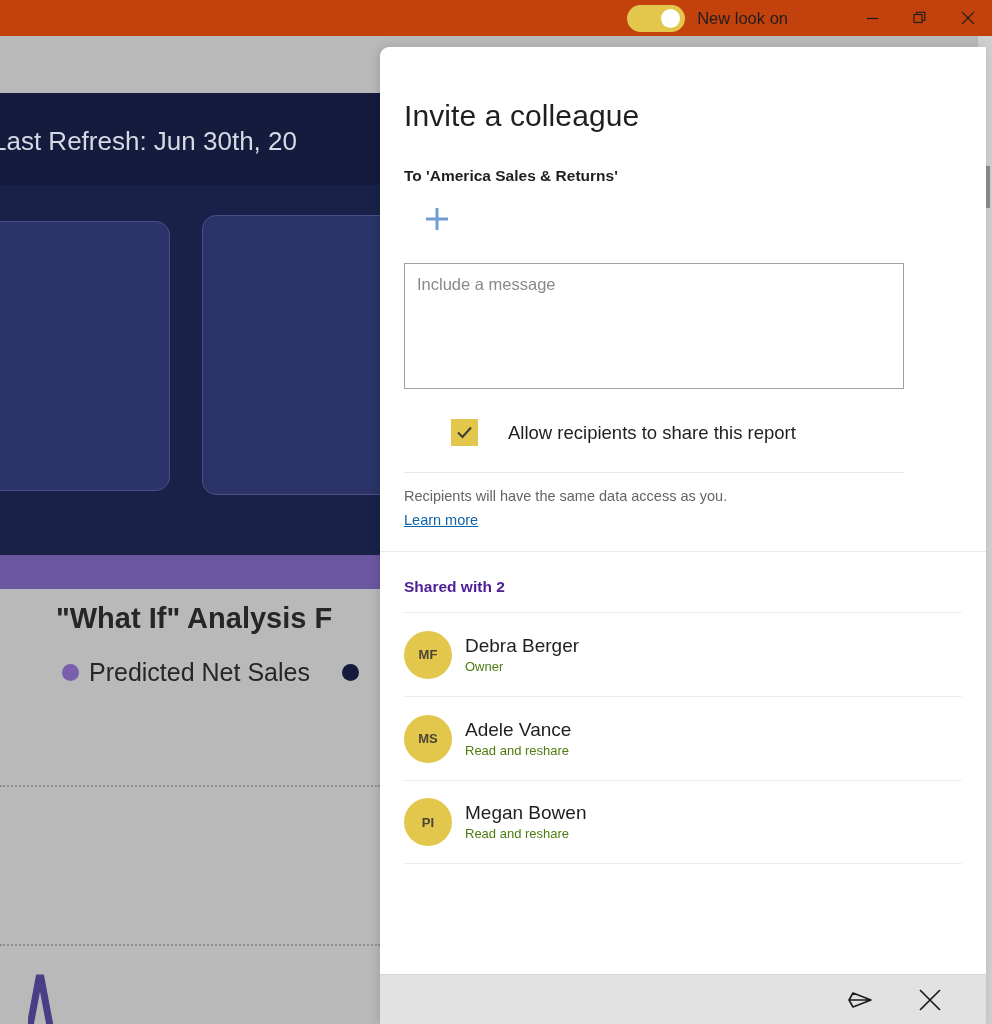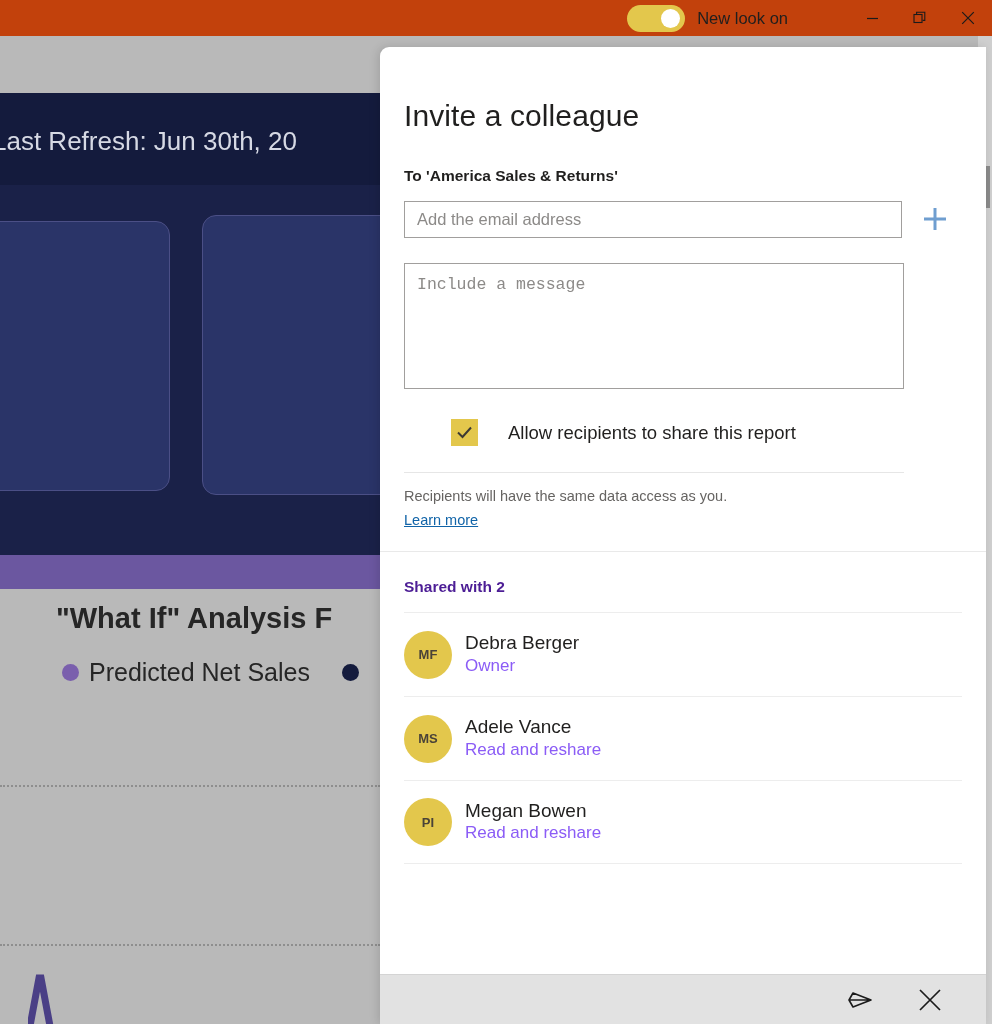--- a/index.html
+++ b/index.html
@@ -169,21 +169,21 @@
     width: 54px; height: 40px;
     display: flex; align-items: center; justify-content: center;
     cursor: pointer; margin-left: 6px;
   }
 
   .message-box {
     margin: 24px 24px 0 24px;
     width: 500px; height: 126px;
     border: 1px solid #a19f9d;
     background: #ffffff;
-    font-family: Liberation Mono, monospace;
+    font-family: Liberation Sans, sans-serif;
     font-size: 16.5px;
     color: #201f1e;
     padding: 11px 12px;
     resize: none; outline: none;
   }
   .message-box::placeholder { color: #8c8a88; }
 
   .checkbox-row {
     display: flex; align-items: center;
     padding: 26px 24px 0 24px;
@@ -234,21 +234,21 @@
   .person:last-child { border-bottom: 1px solid #ededed; }
   .avatar {
     width: 48px; height: 48px; border-radius: 50%;
     background: #e3c74c;
     display: flex; align-items: center; justify-content: center;
     font-size: 13px; font-weight: bold; color: #4a4338;
     flex: 0 0 auto;
   }
   .person-info { margin-left: 13px; }
   .person-name { font-size: 19px; color: #201f1e; line-height: 1.25; }
-  .person-role { font-size: 17px; color: #8b5cf6; line-height: 1.35; }
+  .person-role { font-size: 13px; color: #4d7c0f; line-height: 1.35; }
 
   
   .dialog-footer {
     flex: 0 0 auto;
     height: 50px;
     background: #e2e2e2;
     display: flex; align-items: center; justify-content: flex-end;
     gap: 30px;
     padding-right: 36px;
     border-top: 1px solid #d4d4d4;
@@ -331,21 +331,20 @@
 
 <div class="dialog">
 
   <div class="dialog-body">
 
     <div class="dialog-title">Invite a colleague</div>
 
     <div class="dialog-subtitle">To 'America Sales &amp; Returns'</div>
 
     <div class="email-row">
-      <input class="email-input" type="text" placeholder="Add the email address" style="">
       <div class="add-btn">
         <svg width="30" height="30" viewBox="0 0 30 30">
           <path d="M15 4 V26 M4 15 H26" stroke="#6f9ed0" stroke-width="3" stroke-linecap="butt"></path>
         </svg>
       </div>
     </div>
 
     <textarea class="message-box" placeholder="Include a message" style=""></textarea>
 
     <div class="checkbox-row">

